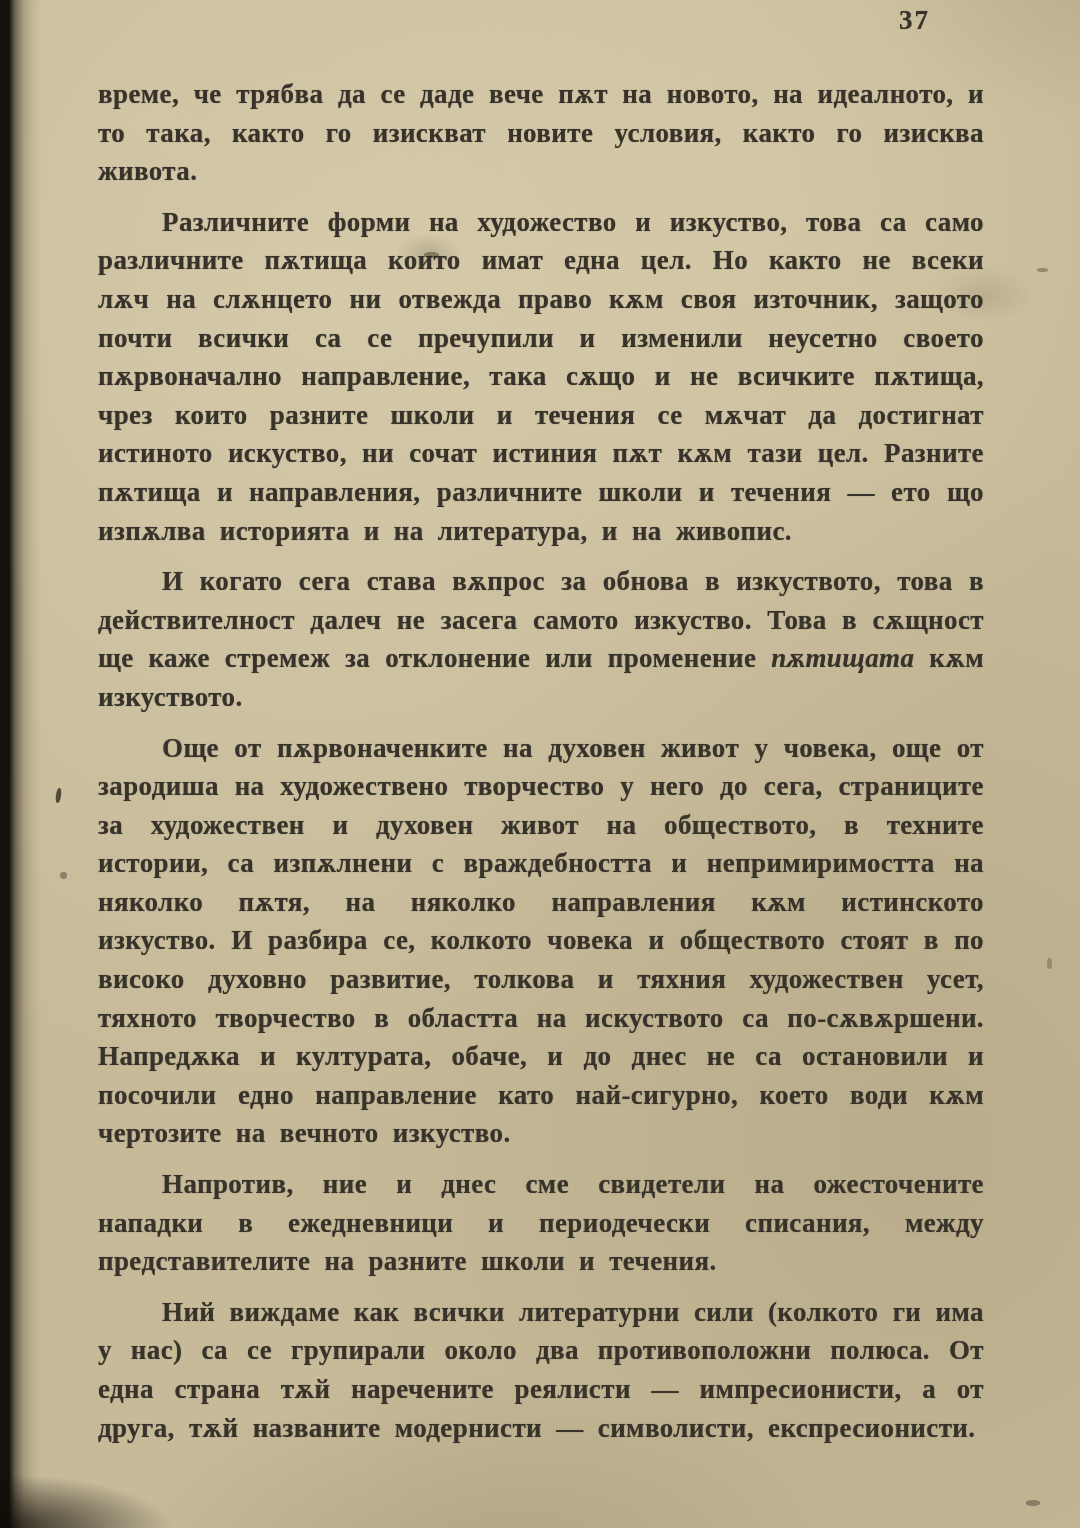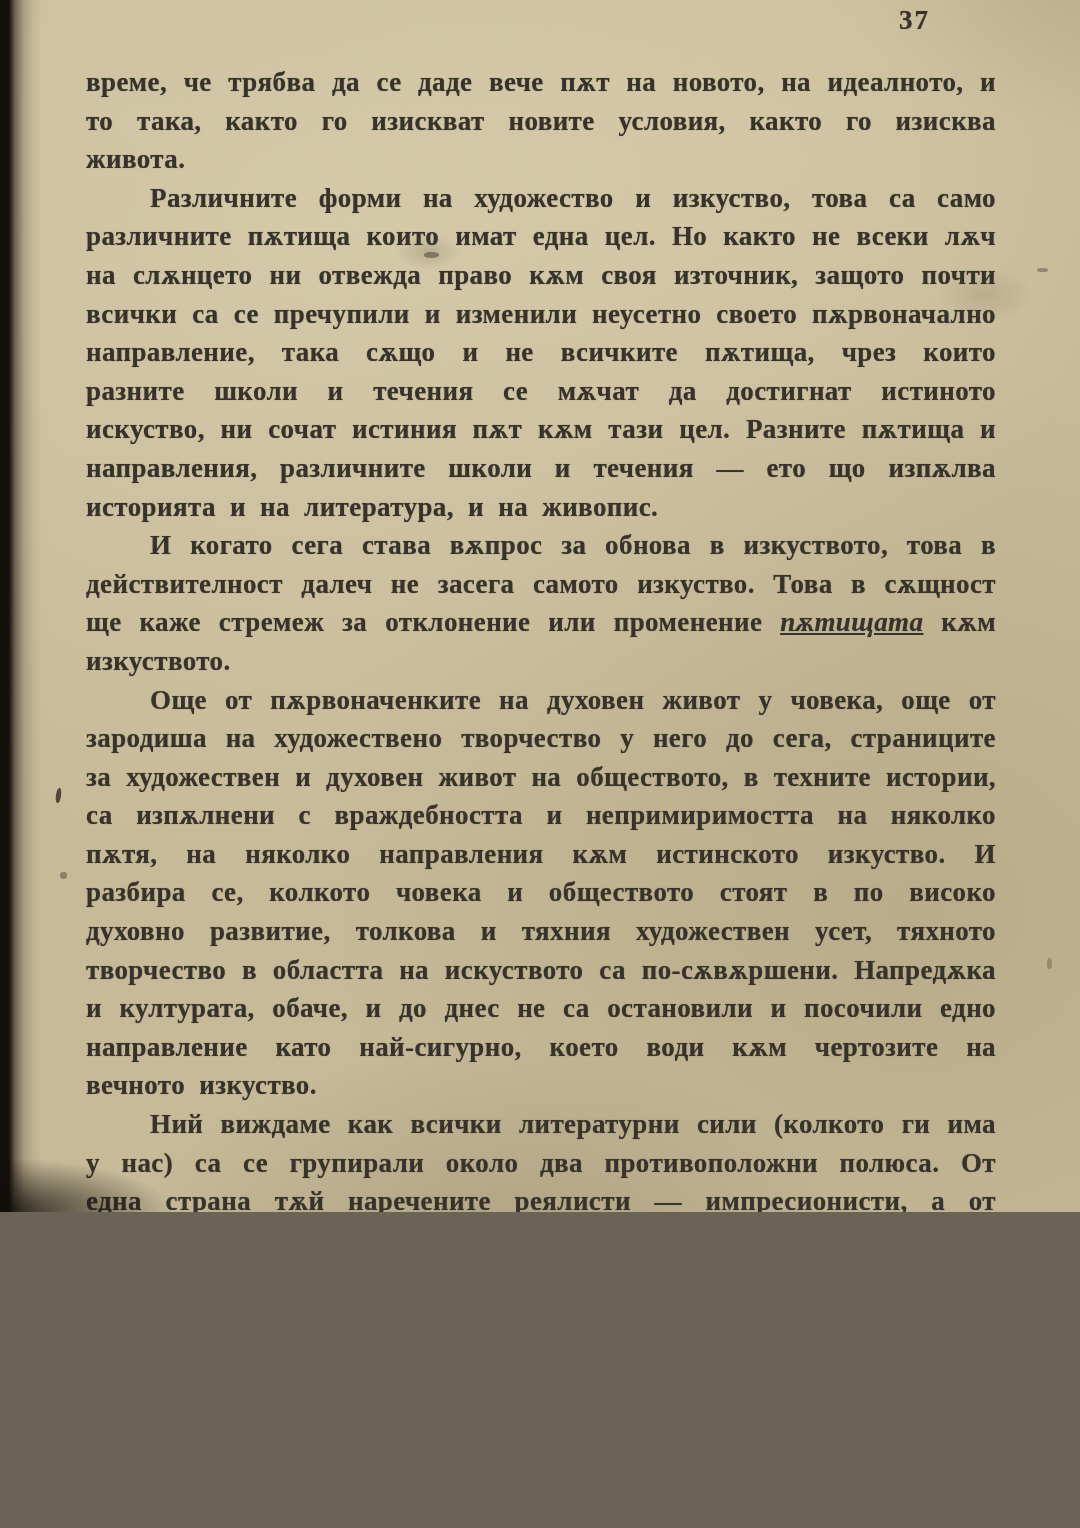--- a/index.html
+++ b/index.html
@@ -3,21 +3,21 @@
 <meta charset="utf-8">
 <style>
   html, body { margin: 0; padding: 0; }
   body {
     background: #6b6356;
     font-family: "Liberation Serif", "DejaVu Serif", serif;
   }
   .scan {
     position: relative;
     width: 1080px;
-    height: 1212px;
+    height: 1528px;
     margin: 0 auto;
     overflow: hidden;
     color: var(--ink, #37332b);
     background:
       radial-gradient(120% 90% at 30% 18%, rgba(238,228,198,0.35), transparent 60%),
       radial-gradient(90% 70% at 85% 75%, rgba(140,122,88,0.22), transparent 65%),
       radial-gradient(60% 40% at 70% 12%, rgba(216,204,170,0.40), transparent 70%),
       var(--paper, #c6ba99);
   }
   
@@ -70,23 +70,23 @@
     right: 84px;
     z-index: 2;
     font-size: 27px;
     line-height: 38.6px;
     font-weight: 700;
     text-align: justify;
     word-spacing: 7px;
     letter-spacing: 0.4px;
     text-shadow: 0 0 1px rgba(46,42,34,0.55);
   }
-  p.para { margin: 0; }
+  p.para { margin: 12px; }
   p.para.indent { text-indent: 64px; }
-  .italic { font-style: italic; text-decoration: underline; }
+  .italic { font-style: italic; }
   
   .speck { position: absolute; z-index: 3; background: rgba(40,34,26,0.75); border-radius: 45%; }
   .s1 { left: 56px;  top: 788px;  width: 5px;  height: 15px; transform: rotate(8deg); }
   .s2 { left: 424px; top: 252px;  width: 15px; height: 6px;  opacity: .55; }
   .s3 { right: 32px; top: 268px;  width: 11px; height: 4px;  opacity: .45; }
   .s4 { left: 60px;  top: 872px;  width: 7px;  height: 7px;  opacity: .5; }
   .s5 { right: 28px; top: 958px;  width: 5px;  height: 11px; opacity: .35; }
   .s6 { right: 40px; top: 1500px; width: 14px; height: 6px;  opacity: .5; }
 </style>
 </head>
@@ -96,20 +96,21 @@
   <div class="edge-left"></div>
   <div class="corner-bl"></div>
 
   <div class="page-number">37</div>
 
   <div class="text-block">
       <p class="para"><span>време, че трябва да се даде вече пѫт на новото, на идеалното, и то така, както го изискват новите условия, както го изисква живота.</span></p>
       <p class="para indent"><span>Различните форми на художество и изкуство, това са само различните пѫтища които имат една цел. Но както не всеки лѫч на слѫнцето ни отвежда право кѫм своя източник, защото почти всички са се пречупили и изменили неусетно своето пѫрвоначално направление, така сѫщо и не всичките пѫтища, чрез които разните школи и течения се мѫчат да достигнат истиното искуство, ни сочат истиния пѫт кѫм тази цел. Разните пѫтища и направления, различните школи и течения — ето що изпѫлва историята и на литература, и на живопис.</span></p>
       <p class="para indent"><span>И когато сега става вѫпрос за обнова в изкуството, това в действителност далеч не засега самото изкуство. Това в сѫщност ще каже стремеж за отклонение или променение </span><span class="italic">пѫтищата</span><span> кѫм изкуството.</span></p>
       <p class="para indent"><span>Още от пѫрвоначенките на духовен живот у човека, още от зародиша на художествено творчество у него до сега, страниците за художествен и духовен живот на обществото, в техните истории, са изпѫлнени с враждебността и непримиримостта на няколко пѫтя, на няколко направления кѫм истинското изкуство. И разбира се, колкото човека и обществото стоят в по високо духовно развитие, толкова и тяхния художествен усет, тяхното творчество в областта на искуството са по-сѫвѫршени. Напредѫка и културата, обаче, и до днес не са остановили и посочили едно направление като най-сигурно, което води кѫм чертозите на вечното изкуство.</span></p>
+      <p class="para indent"><span>Напротив, ние и днес сме свидетели на ожесточените нападки в ежедневници и периодечески списания, между представителите на разните школи и течения.</span></p>
       <p class="para indent"><span>Ний виждаме как всички литературни сили (колкото ги има у нас) са се групирали около два противоположни полюса. От една страна тѫй наречените реялисти — импресионисти, а от друга, тѫй названите модернисти — символисти, експресионисти.</span></p>
     </div>
 
   <div class="speck s1"></div>
   <div class="speck s2"></div>
   <div class="speck s3"></div>
   <div class="speck s4"></div>
   <div class="speck s5"></div>
   <div class="speck s6"></div>
 </div>

